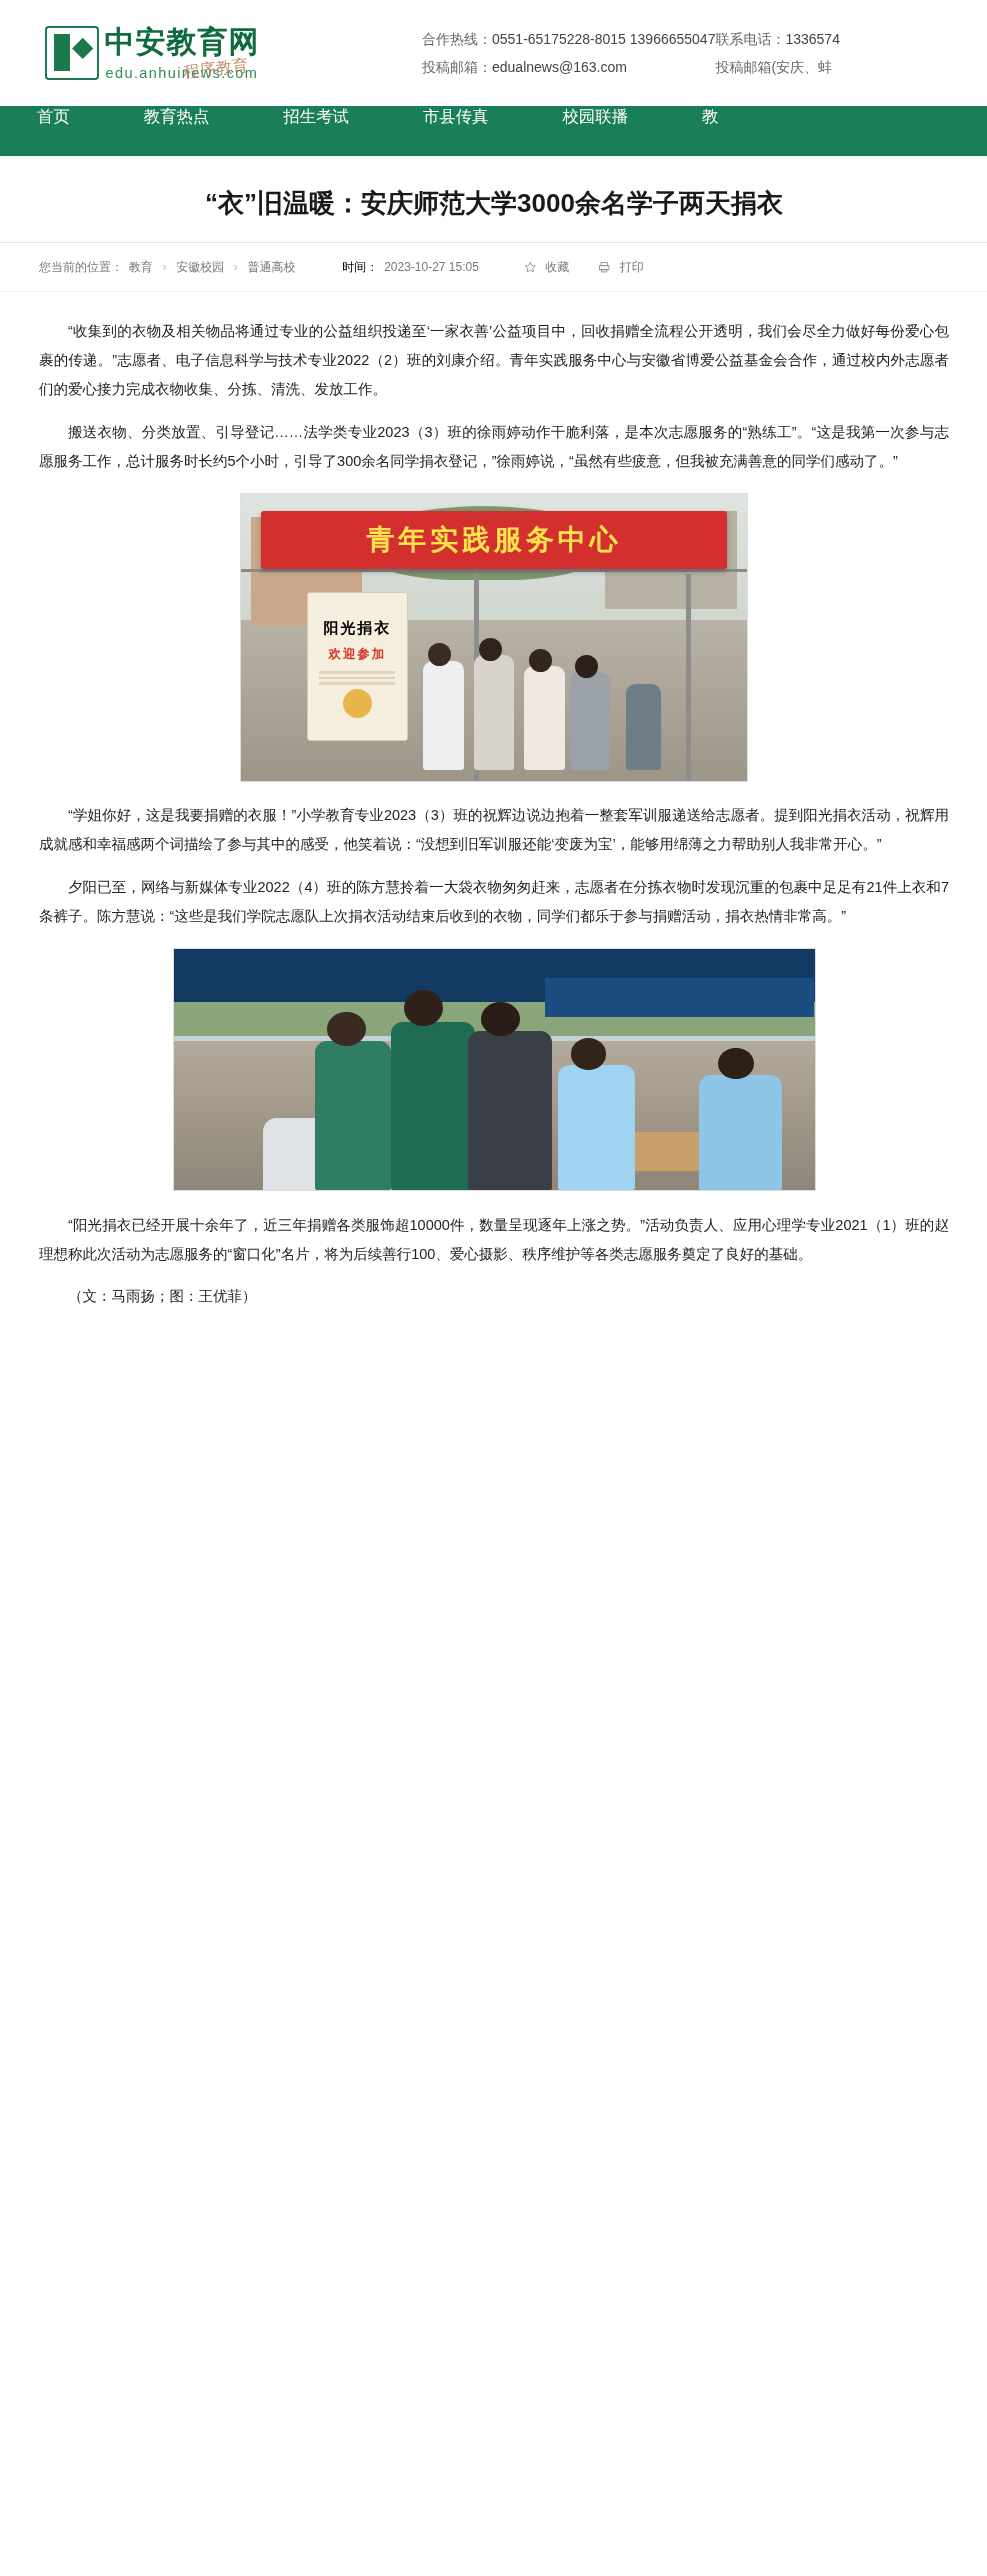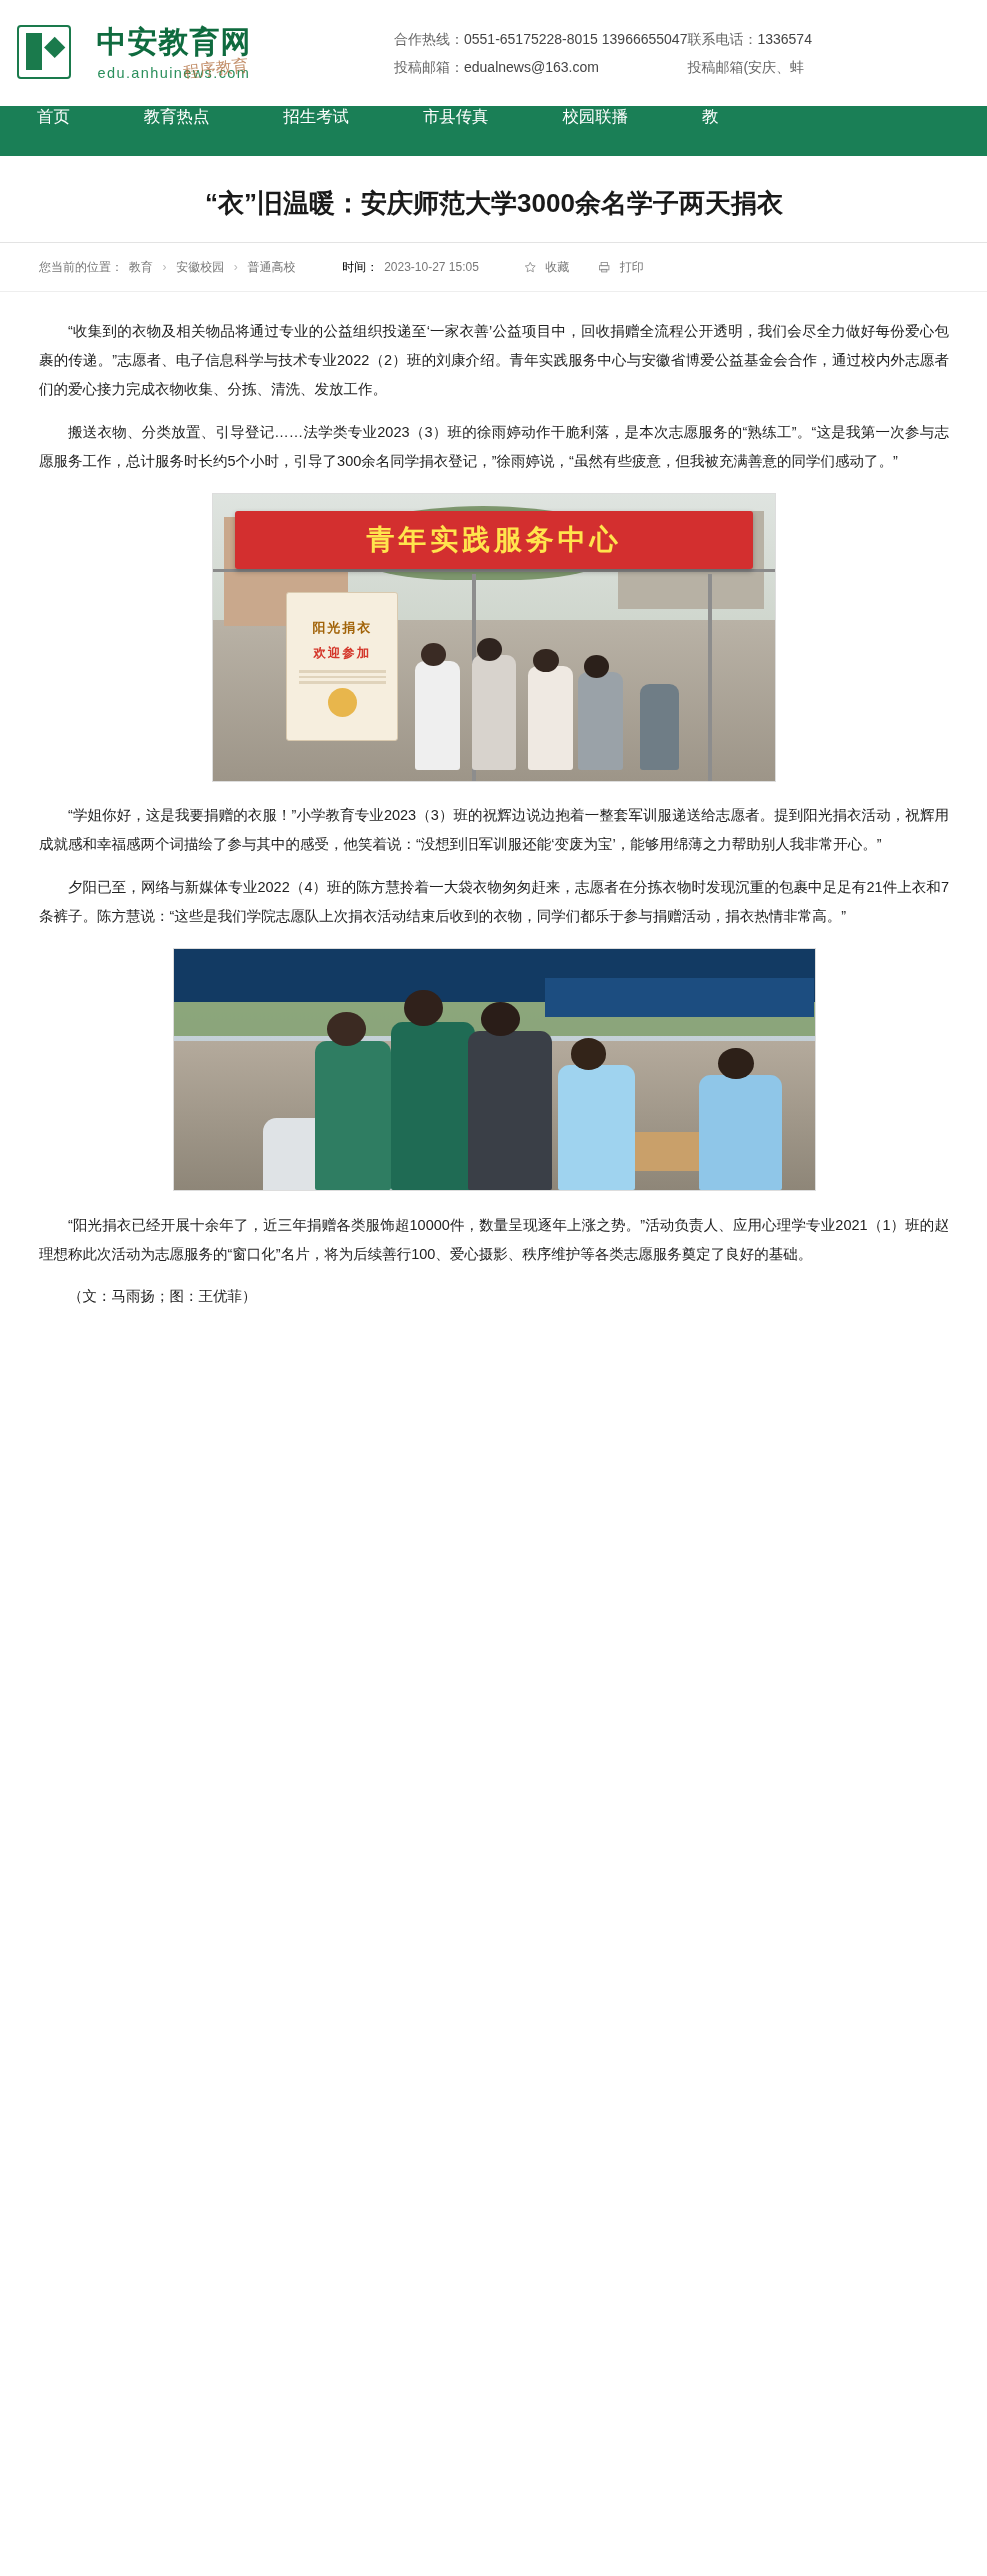--- a/index.html
+++ b/index.html
@@ -22,22 +22,24 @@
     width: 100%;
     height: 106px;
     background: #ffffff;
     display: flex;
     align-items: center;
     padding: 0 17.4px;
     position: relative;
   }
   .logo-block {
     display: flex;
-    gap: 25px;
+    align-items: center;
+    gap: 5px;
     width: 367px;
+    margin-left: 28px;
   }
   .logo-mark {
     width: 54px; height: 54px;
     border: 2.9px solid #1a7a4c;
     border-radius: 3.9px;
     position: relative;
     flex: none;
   }
   .logo-mark::before {
     content: "";
@@ -169,21 +171,21 @@
   }
 
   
   .photo {
     margin: 17.4px auto 19.3px auto;
     display: block;
     position: relative;
     overflow: hidden;
     border: 1px solid #ddd;
   }
-  .photo1 { width: 564px; height: 289px; }
+  .photo1 { width: 508px; height: 289px; }
   .photo2 { width: 643px; height: 243px; }
 
   
   .p1-sky { position:absolute; left:0; top:0; width:100%; height:46%;
             background:linear-gradient(#dfe4e0,#cfd6cd); }
   .p1-ground { position:absolute; left:0; bottom:0; width:100%; height:56%;
             background:linear-gradient(#b9b2a6,#9d9588); }
   .p1-bldg { position:absolute; left:2%; top:8%; width:22%; height:38%;
             background:#c9a88c; }
   .p1-bldg2 { position:absolute; left:72%; top:6%; width:26%; height:34%;
@@ -199,21 +201,21 @@
   .p1-banner span {
     color:#ffe44d; font-size:28px; font-weight:bold; letter-spacing:3.9px;
     font-family:"Liberation Sans", sans-serif;
   }
   .p1-tentbar { position:absolute; left:0; top:26%; width:100%; height:2.9px; background:#8a8a8a; }
   .p1-poster {
     position:absolute; left:13%; top:34%; width:20%; height:52%;
     background:#f6eede; border:1.9px solid #d9c9ae; border-radius:2.9px;
     padding:5.8px 3.9px; text-align:center;
   }
-  .p1-poster .ph-t { color:#a16207; font-size:13px; font-weight:bold; letter-spacing:1.9px; margin-top:21px;}
+  .p1-poster .ph-t { color:#000000; font-size:15px; font-weight:bold; letter-spacing:1.9px; margin-top:21px;}
   .p1-poster .ph-s { color:#d4362a; font-size:12.5px; font-weight:bold; letter-spacing:1.9px; margin-top:7.7px;}
   .p1-poster .ph-circ { width:29px;height:29px;border-radius:50%;background:#e8b64c;margin:3.9px auto 0 auto;}
   .p1-poster .ph-lines { margin-top:7.7px; }
   .p1-poster .ph-lines i { display:block; height:2.9px; background:#e0d3bb; margin:2.9px 7.7px; }
   .p1-person {
     position:absolute; bottom:4%; border-radius:9.6px 9.6px 2.9px 2.9px;
   }
   .p1-pole { position:absolute; width:4.8px; background:#8d8d8d; }
 
   

